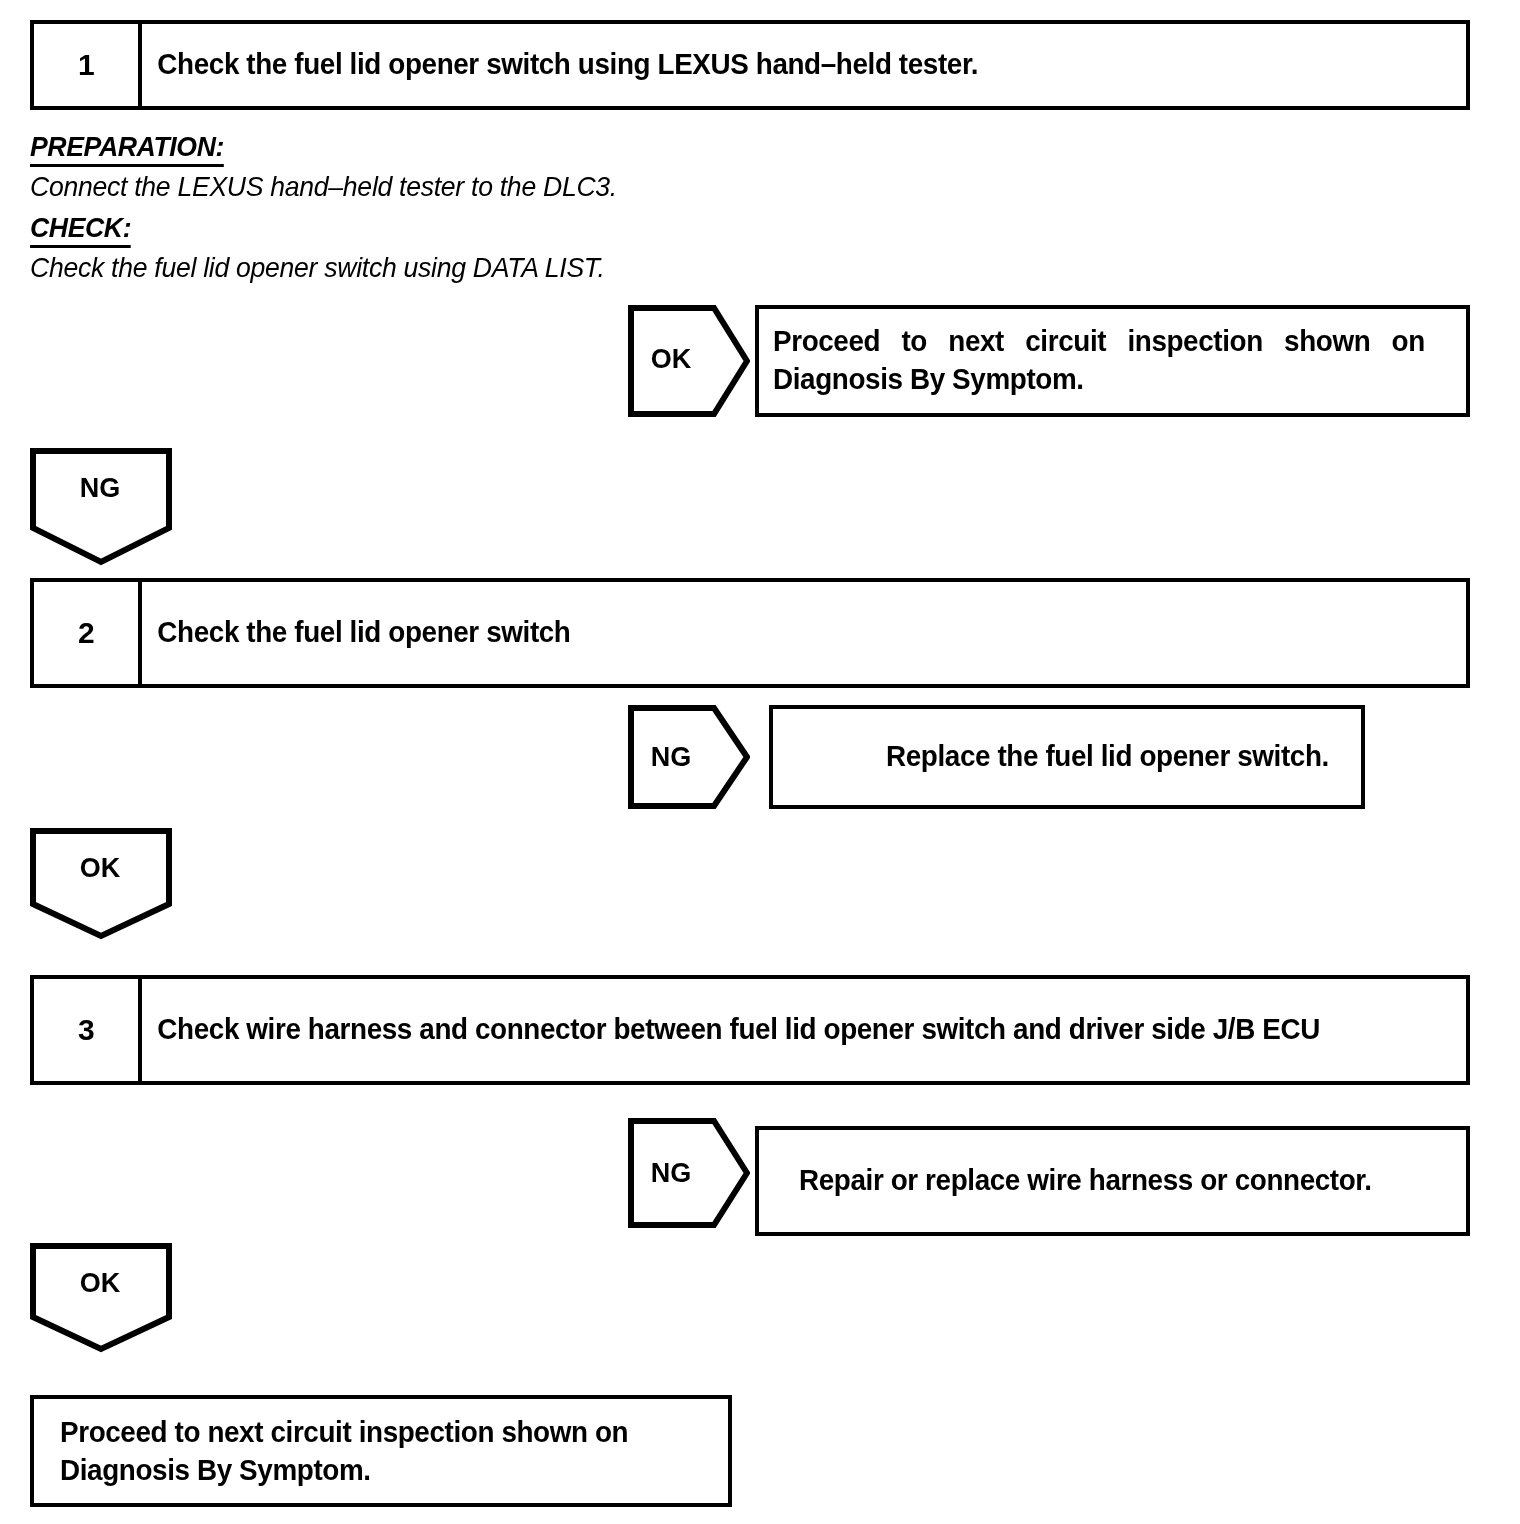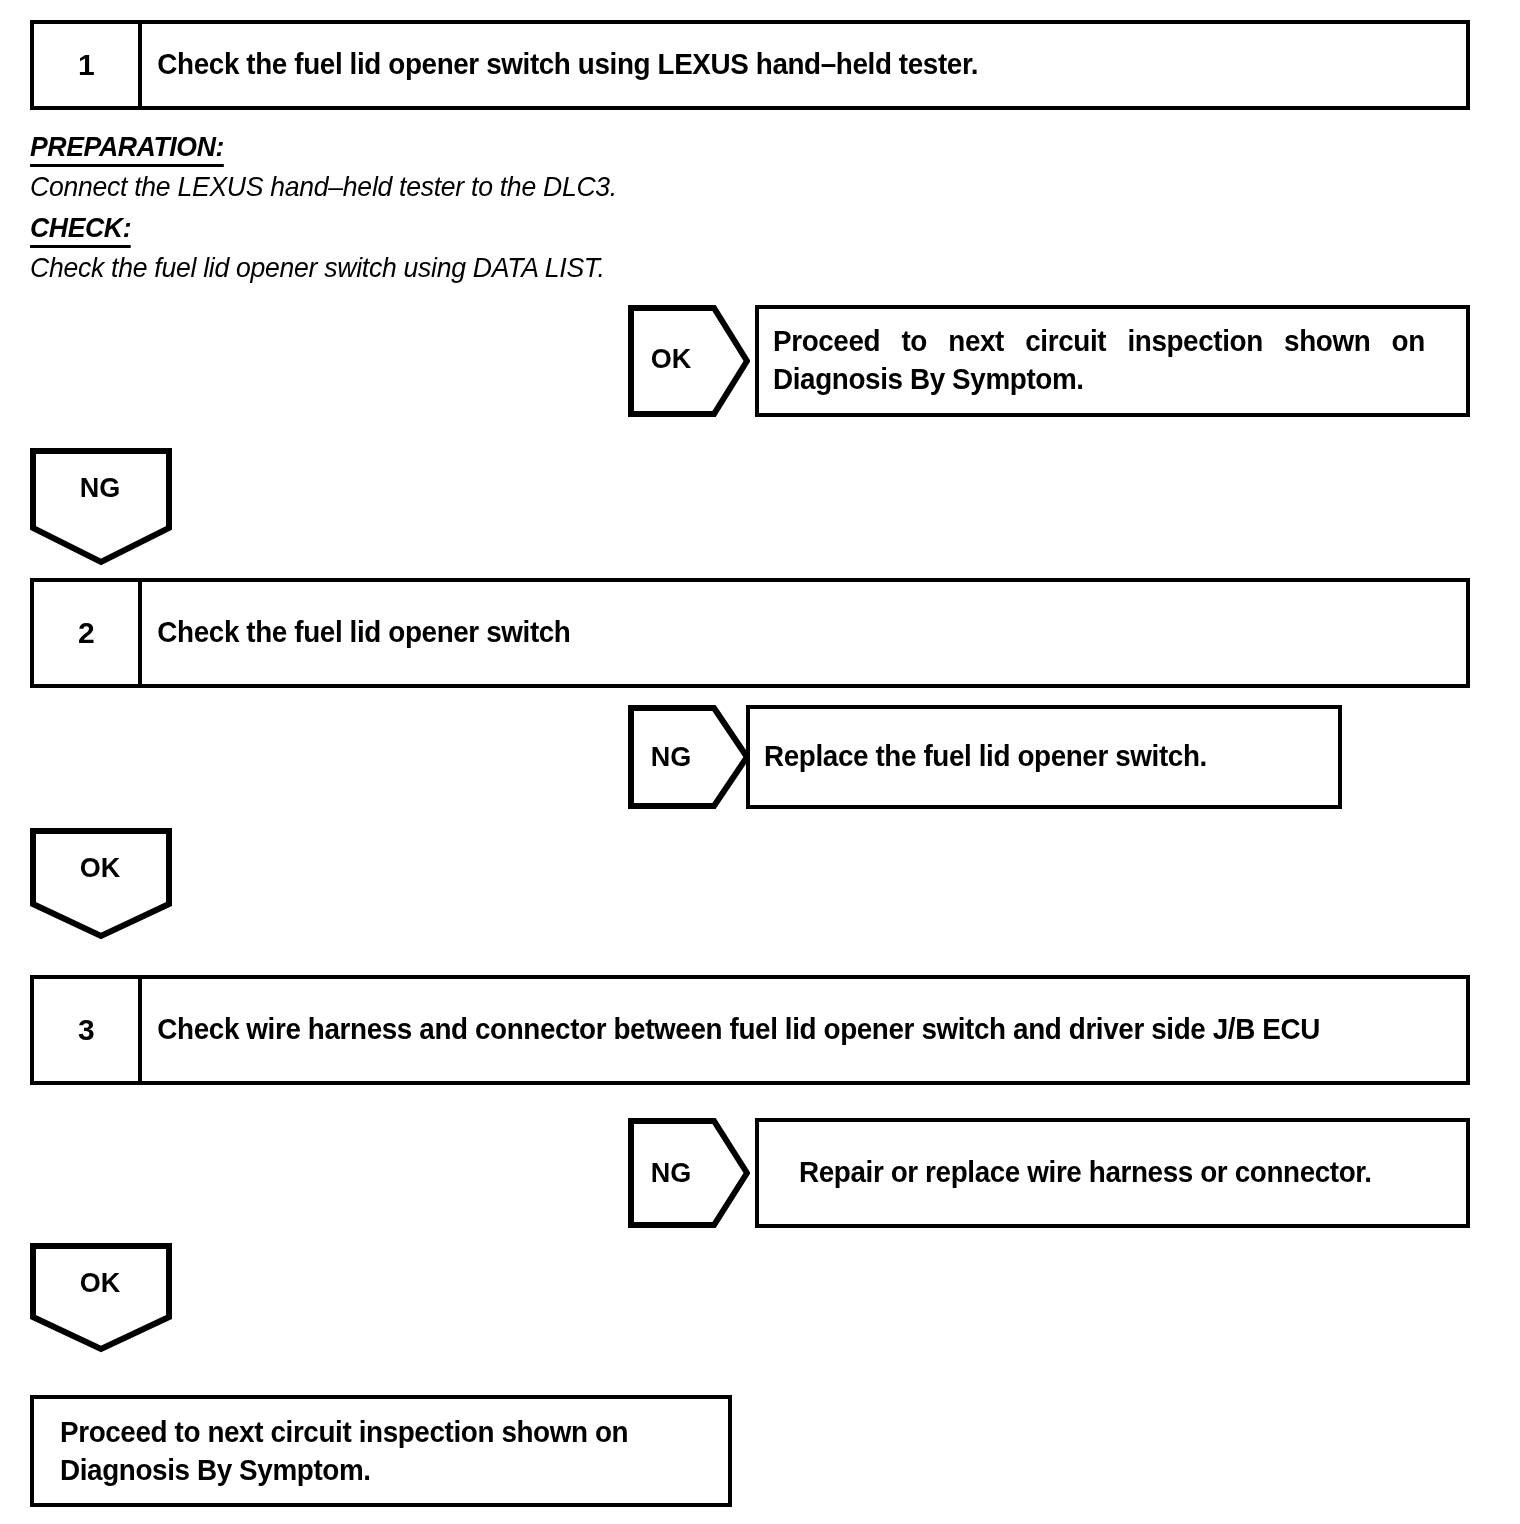--- a/index.html
+++ b/index.html
@@ -214,21 +214,21 @@
   <div class="step-text">Check the fuel lid opener switch</div>
 </div>
 
 <div class="res-row" style="left:628px; top:705px; width:842px; height:104px;">
   <div class="arrow-right">
     <svg width="122" height="104" viewBox="0 0 122 104">
       <polygon points="3,3 86,3 119,52 86,101 3,101" fill="#ffffff" stroke="#000000" stroke-width="6" stroke-linejoin="miter"></polygon>
     </svg>
   </div>
   <div class="arrow-label-r" style="height:104px;">NG</div>
-  <div class="res-box" style="left:118px; top:0px; width:596px; height:104px;">
+  <div class="res-box" style="left:141px; top:0px; width:596px; height:104px;align-items:flex-end;">
     <div class="res-text">Replace the fuel lid opener switch.</div>
   </div>
 </div>
 
 <div class="arrow-down" style="left:30px; top:828px;">
   <svg width="142" height="112" viewBox="0 0 142 112">
     <polygon points="3,3 139,3 139,76 71,108 3,76" fill="#ffffff" stroke="#000000" stroke-width="6" stroke-linejoin="miter"></polygon>
   </svg>
   <div class="arrow-label-d">OK</div>
 </div>
@@ -238,21 +238,21 @@
   <div class="step-text" style="padding-right:40px;">Check wire harness and connector between fuel lid opener switch and driver side J/B ECU</div>
 </div>
 
 <div class="res-row" style="left:628px; top:1118px; width:842px; height:110px;">
   <div class="arrow-right">
     <svg width="122" height="110" viewBox="0 0 122 110">
       <polygon points="3,3 86,3 119,55 86,107 3,107" fill="#ffffff" stroke="#000000" stroke-width="6" stroke-linejoin="miter"></polygon>
     </svg>
   </div>
   <div class="arrow-label-r" style="height:110px;">NG</div>
-  <div class="res-box" style="left:127px; top:0px; width:715px; height:110px;padding-left:40px;">
+  <div class="res-box" style="left:127px; top:8px; width:715px; height:110px;padding-left:40px;">
     <div class="res-text">Repair or replace wire harness or connector.</div>
   </div>
 </div>
 
 <div class="arrow-down" style="left:30px; top:1243px;">
   <svg width="142" height="110" viewBox="0 0 142 110">
     <polygon points="3,3 139,3 139,74 71,106 3,74" fill="#ffffff" stroke="#000000" stroke-width="6" stroke-linejoin="miter"></polygon>
   </svg>
   <div class="arrow-label-d">OK</div>
 </div>

